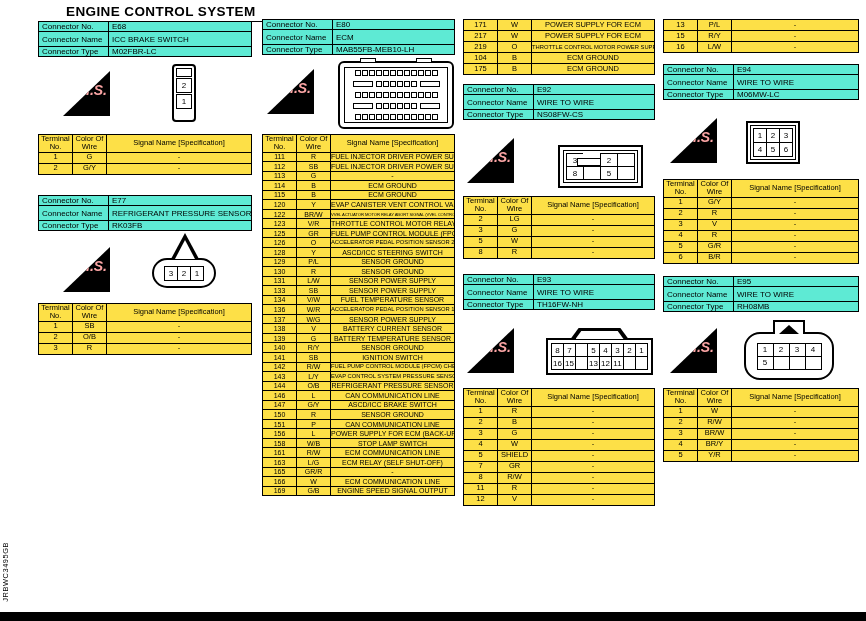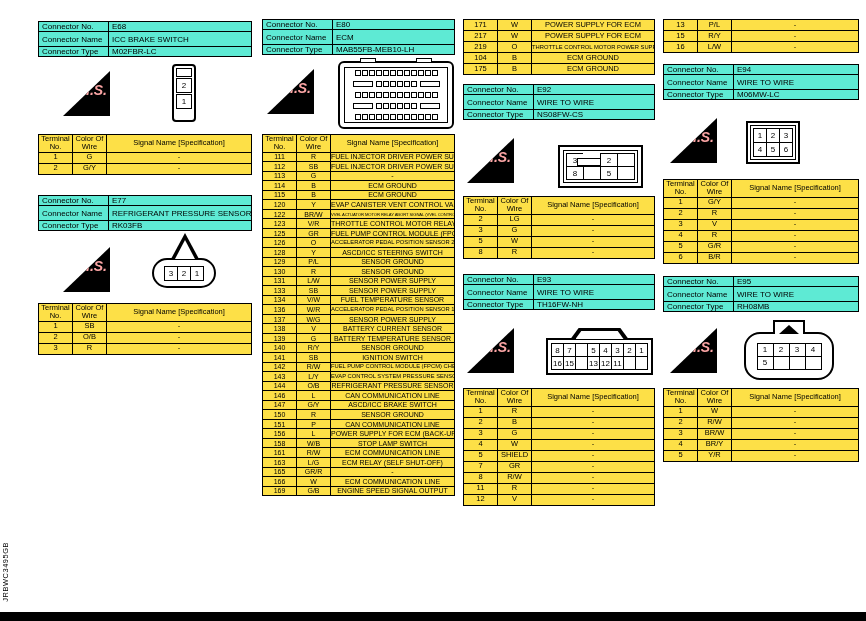--- a/index.html
+++ b/index.html
@@ -100,20 +100,21 @@
 
   .doccode { position:absolute; left:1px; top:542px; font-size:7.5px; letter-spacing:.5px;
              writing-mode:vertical-rl; transform:rotate(180deg); }
   .bottombar { position:absolute; left:0; top:612px; width:866px; height:9px; background:#000; }
 </style>
 </head>
 <body>
 
 <div class="sheet">
 
+  <div class="title">ENGINE CONTROL SYSTEM</div>
 
   <table class="cinfo" style="left:38px;top:21px;width:214px">
     <tbody>
         <tr>
       <td class="lbl">Connector No.</td>
       <td class="val">E68</td>
     </tr>
     <tr class="name">
       <td class="lbl">Connector Name</td>
       <td class="val">ICC BRAKE SWITCH</td>

